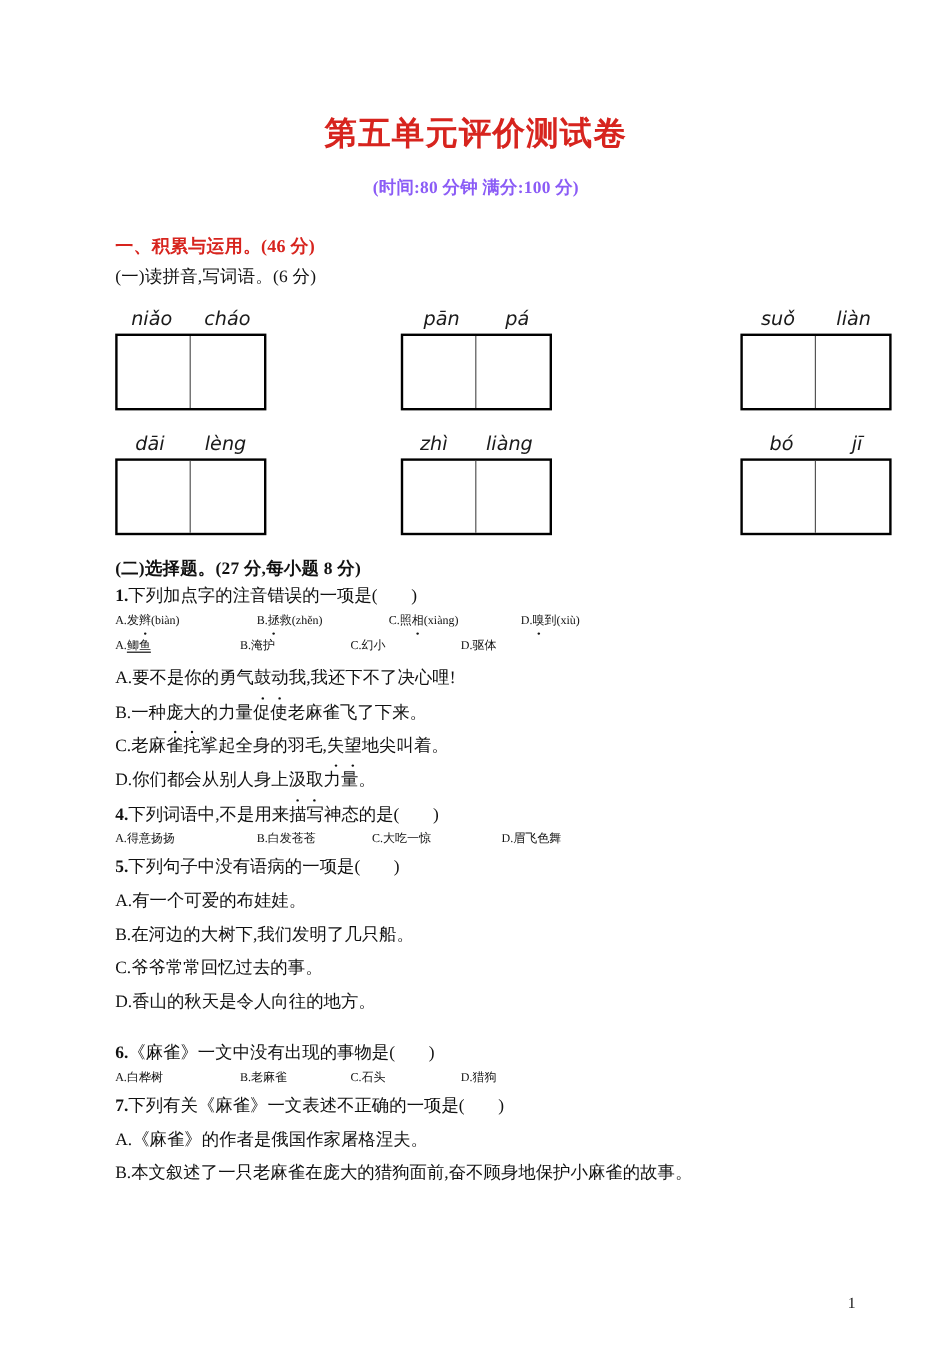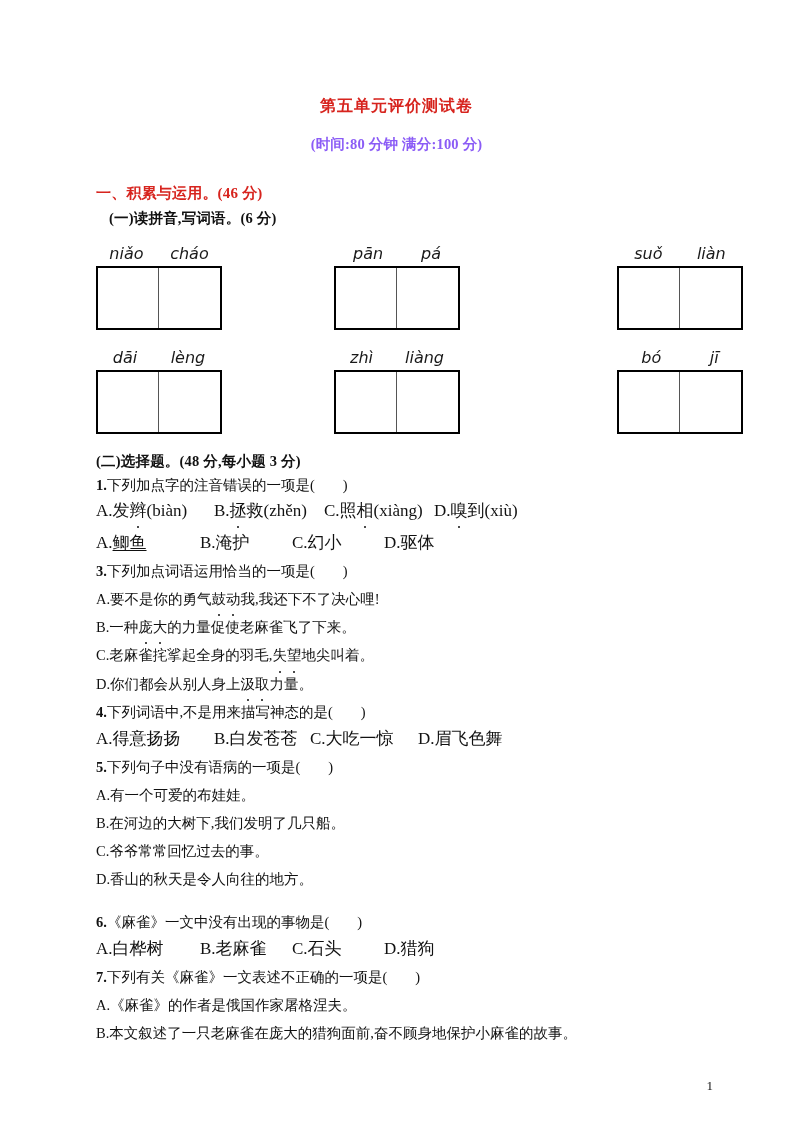--- a/index.html
+++ b/index.html
@@ -20,21 +20,21 @@
     width: 793px;
     height: 1122px;
     padding: 0;
   }
 
   
   .title {
     text-align: center;
     color: #d7241e;
     font-weight: bold;
-    font-size: 16px;
+    font-size: 27px;
     letter-spacing: 1px;
     margin: 0;
     padding-top: 97px;
     line-height: 1.1;
     font-family: "Liberation Serif", "DejaVu Serif", serif;
   }
   .subtitle {
     text-align: center;
     color: #8b5cf6;
     font-weight: bold;
@@ -52,23 +52,23 @@
   }
   .sec-major {
     color: #d7241e;
     font-weight: bold;
     font-size: 15px;
     margin: 0 0 6px 0;
     letter-spacing: 0.2px;
   }
   .sec-minor {
     color: #111111;
-    font-weight: bold;
-    font-size: 14.5px;
-    margin: 0 0 4px 13px;
+    font-weight: normal;
+    font-size: 14.5px;
+    margin: 0 0 4px 0;
     letter-spacing: 0.2px;
   }
   .sec-minor-2 {
     color: #111111;
     font-weight: bold;
     font-size: 14.5px;
     margin: 0 0 3px 0;
     letter-spacing: 0.2px;
   }
 
@@ -119,21 +119,21 @@
   .q {
     font-size: 14.5px;
     line-height: 1.5;
     margin: 0 0 3px 0;
   }
   .q-stem { margin-bottom: 2px; }
   .q-num {
     font-weight: bold;
   }
   .q-opts-inline {
-    font-size: 17px;
+    font-size: 10px;
     line-height: 1.55;
     margin: 0 0 5px 0;
     display: flex;
   }
   .q-opts-inline .opt { white-space: nowrap; }
   .opt-line {
     font-size: 14.5px;
     line-height: 1.95;
     margin: 0;
   }
@@ -255,44 +255,41 @@
           </div>
           <div class="write-box">
             <div class="half"></div>
             <div class="half"></div>
           </div>
         </div>
       </div>
 
     </div>
 
-    <div class="sec-minor-2">(二)选择题。(48 分,每小题 3 分)</div>
+    <div class="sec-minor-2">(二)选择题。(27 分,每小题 8 分)</div>
 
     <div class="q-block" style="margin-top:4px;">
 
       <div class="q q-stem">
         <span class="q-num">1.</span><span>下列加点字的注音错误的一项是(</span><span class="gap"></span><span>)</span>
       </div>
       <div class="q-opts-inline">
         <span class="opt w1"><span>A.</span><span>发</span><span class="dot">辫</span><span>(biàn)</span></span>
         <span class="opt w2"><span>B.</span><span class="dot">拯</span><span>救(zhěn)</span></span>
         <span class="opt w3"><span>C.</span><span>照</span><span class="dot">相</span><span>(xiàng)</span></span>
         <span class="opt"><span>D.</span><span class="dot">嗅</span><span>到(xiù)</span></span>
       </div>
 
       <div class="q-opts-inline">
         <span class="opt w1b"><span>A.</span><span class="uline">鲫鱼</span></span>
         <span class="opt w2b"><span>B.</span><span>淹护</span></span>
         <span class="opt w3b"><span>C.</span><span>幻小</span></span>
         <span class="opt"><span>D.</span><span>驱体</span></span>
       </div>
 
-      <div class="q q-stem">
-        <span class="q-num">3.</span><span>下列加点词语运用恰当的一项是(</span><span class="gap"></span><span>)</span>
-      </div>
       <div class="opt-line"><span>A.</span><span>要不是你的勇气</span><span class=""><span class="dot">鼓</span><span class="dot">动</span></span><span>我,我还下不了决心哩!</span></div>
       <div class="opt-line"><span>B.</span><span>一种</span><span class=""><span class="dot">庞</span><span class="dot">大</span></span><span>的力量促使老麻雀飞了下来。</span></div>
       <div class="opt-line"><span>C.</span><span>老麻雀挓挲起全身的羽毛,</span><span class=""><span class="dot">失</span><span class="dot">望</span></span><span>地尖叫着。</span></div>
       <div class="opt-line" style="margin-bottom:4px;"><span>D.</span><span>你们都会从别人身上</span><span class=""><span class="dot">汲</span><span class="dot">取</span></span><span>力量。</span></div>
 
       <div class="q q-stem">
         <span class="q-num">4.</span><span>下列词语中,不是用来描写神态的是(</span><span class="gap"></span><span>)</span>
       </div>
       <div class="q-opts-inline">
         <span class="opt w1c"><span>A.</span><span>得意扬扬</span></span>

